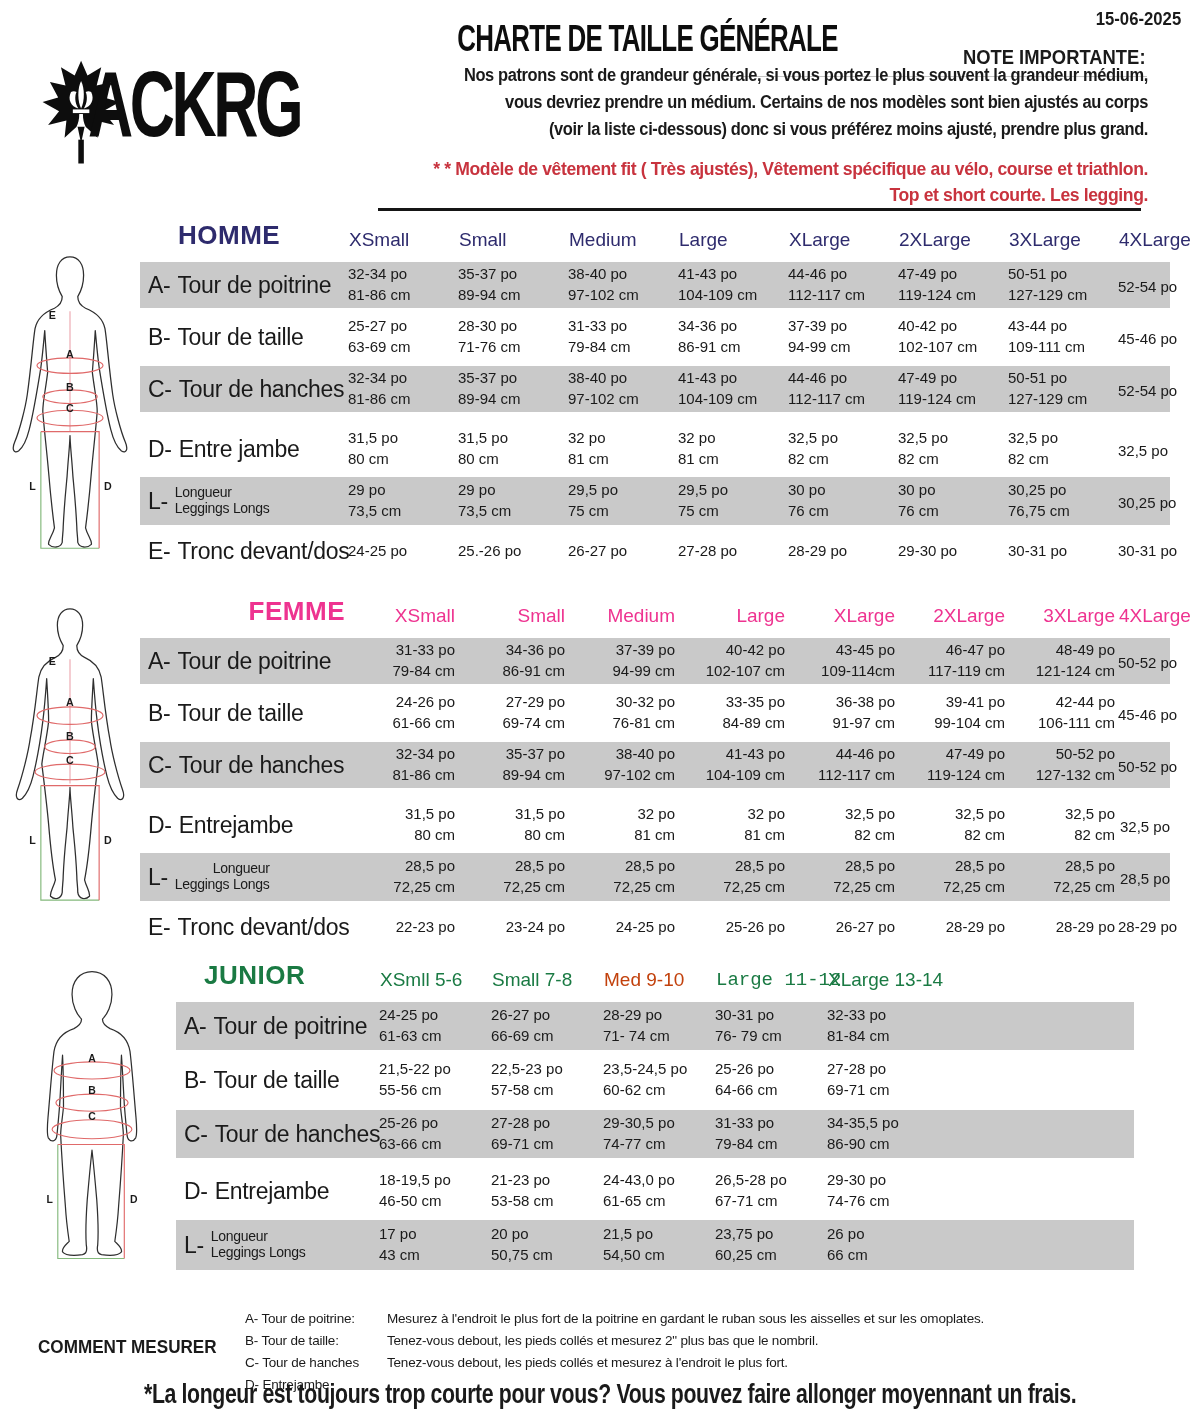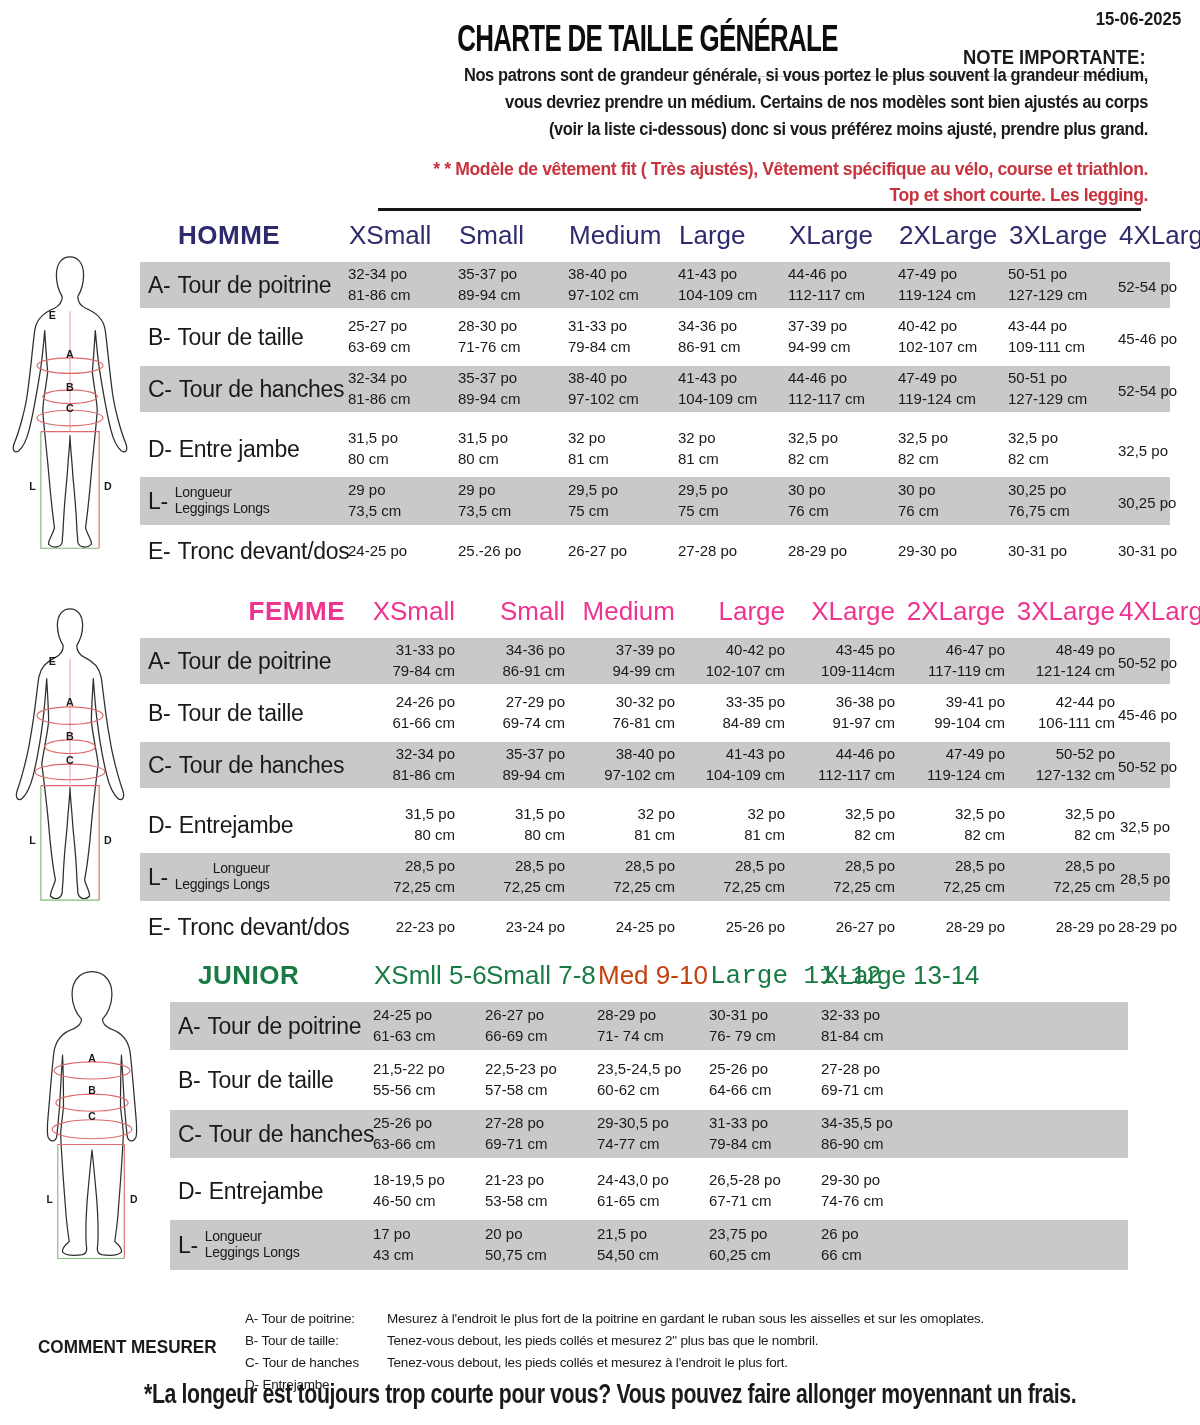--- a/index.html
+++ b/index.html
@@ -28,31 +28,31 @@
   .fit-note { position:absolute; left:300px; top:156px; width:848px; text-align:right;
               font-weight:700; font-size:18.5px; line-height:26px; letter-spacing:-0.4px;
               transform:scaleX(0.95); transform-origin:right top; }
   .fit-note div { white-space:nowrap; }
   .black-rule { position:absolute; left:378px; top:208px; width:763px; height:3px; background:#151515; }
 
   
   .t-table { position:absolute; }
   #table-homme  { left:140px; top:212px; width:1030px; }
   #table-femme  { left:140px; top:588px; width:1030px;text-align:right; }
-  #table-junior { left:170px; top:952px; width:958px; }
+  #table-junior { left:176px; top:952px; width:958px; }
   .t-head, .t-row { display:grid; align-items:center; }
   #table-homme .t-head, #table-homme .t-row,
   #table-femme .t-head, #table-femme .t-row { grid-template-columns:205px repeat(7,110px) 55px; }
   #table-junior .t-head, #table-junior .t-row { grid-template-columns:200px repeat(5,112px) 1fr; }
   .t-head { height:44px; align-items:end; padding-bottom:5px; }
   .t-title { font-size:26px; font-weight:700; letter-spacing:0.5px; }
   #table-homme .t-title { padding-left:38px; }
   #table-femme .t-title { padding-left:14px; }
   #table-junior .t-title { padding-left:28px; }
-  .t-size { font-size:26px; padding-left:4px; white-space:nowrap; }
+  .t-size { font-size:19px; padding-left:4px; white-space:nowrap; }
   .t-row { height:46px; margin-top:6px; }
   .t-row.shaded { background:#c9c9c9; }
   .row-D { margin-top:14px; }
   .row-L { height:48px; margin-top:5px; }
   .row-E { height:34px; margin-top:9px; }
   #table-junior .t-row { height:48px; }
   #table-junior .row-D { margin-top:9px; }
   #table-junior .row-L { height:50px; }
   .t-label { display:flex; align-items:center; gap:7px; font-size:23px; padding-left:8px;
              letter-spacing:-0.3px; white-space:nowrap; }
@@ -84,20 +84,32 @@
   .measure-item .desc { flex:1; white-space:nowrap; }
   .bottom-note { position:absolute; left:0; top:1378px; width:1200px; text-align:center;
                  font-size:28px; font-weight:800; letter-spacing:-0.5px; transform:scaleX(0.76);
                  transform-origin:center top; white-space:nowrap; }
 </style>
 </head>
 <body>
 
 <div class="page">
 
+  <div class="logo">
+    <svg class="leaf" width="88" height="120" viewBox="0 0 96 120">
+      <path fill="#0d0d0d" d="M47,2 L54,18 L69,9 L64,29 L81,25 L72,42 L89,47 L71,57 L83,72 L63,67 L65,86 L51,73 L47,92 L43,73 L29,86 L31,67 L11,72 L23,57 L5,47 L22,42 L13,25 L30,29 L25,9 L40,18 Z"></path>
+      <rect fill="#0d0d0d" x="44" y="88" width="6" height="26"></rect>
+      <path fill="#ffffff" d="M47,24 C43,32 43,46 47,54 C51,46 51,32 47,24 Z"></path>
+      <path fill="#ffffff" d="M36,36 C32,44 36,52 44,54 C40,48 40,40 42,36 C40,35 38,35 36,36 Z"></path>
+      <path fill="#ffffff" d="M58,36 C62,44 58,52 50,54 C54,48 54,40 52,36 C54,35 56,35 58,36 Z"></path>
+      <rect fill="#ffffff" x="38" y="55" width="18" height="4"></rect>
+      <path fill="#ffffff" d="M45,60 C45,66 44,70 42,74 L52,74 C50,70 49,66 49,60 Z"></path>
+    </svg>
+    <div class="logo-text">ACKRG</div>
+  </div>
 
   <div class="doc-date">15-06-2025</div>
   <div class="doc-title">CHARTE DE TAILLE GÉNÉRALE</div>
   <div class="note-importante">NOTE IMPORTANTE:</div>
   <div class="thin-line"></div>
 
   <div class="intro">
     <div>Nos patrons sont de grandeur générale, si vous portez le plus souvent  la grandeur médium,</div>
     <div>vous devriez prendre un médium. Certains de nos modèles sont  bien ajustés  au corps</div>
     <div>(voir la liste ci-dessous) donc si vous préférez moins ajusté, prendre plus grand.</div>

